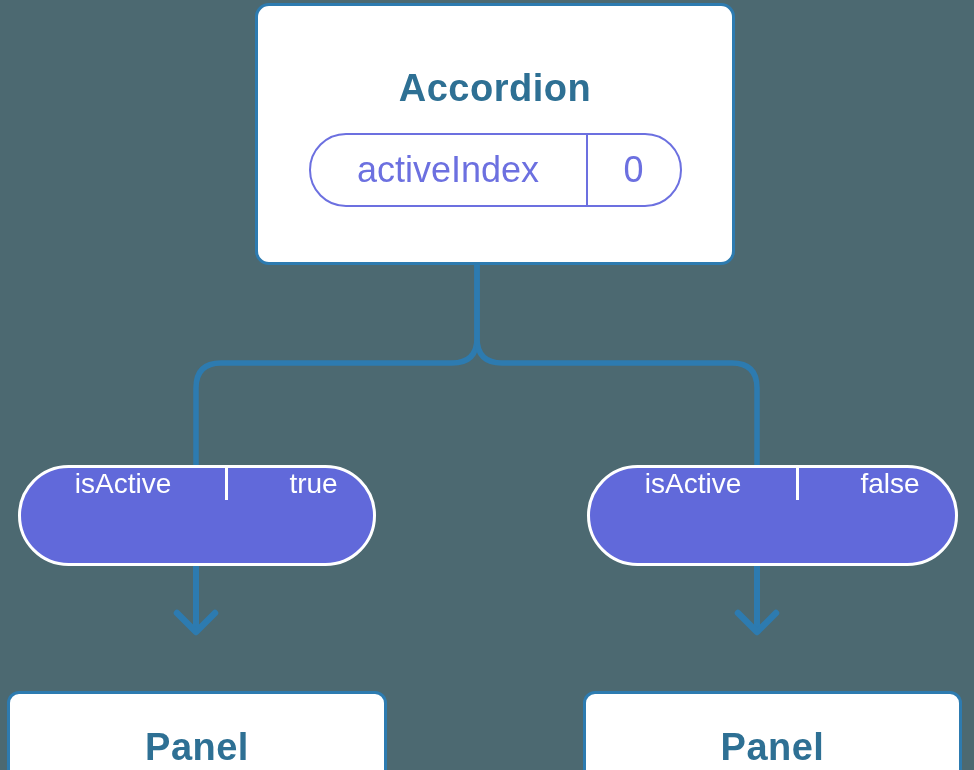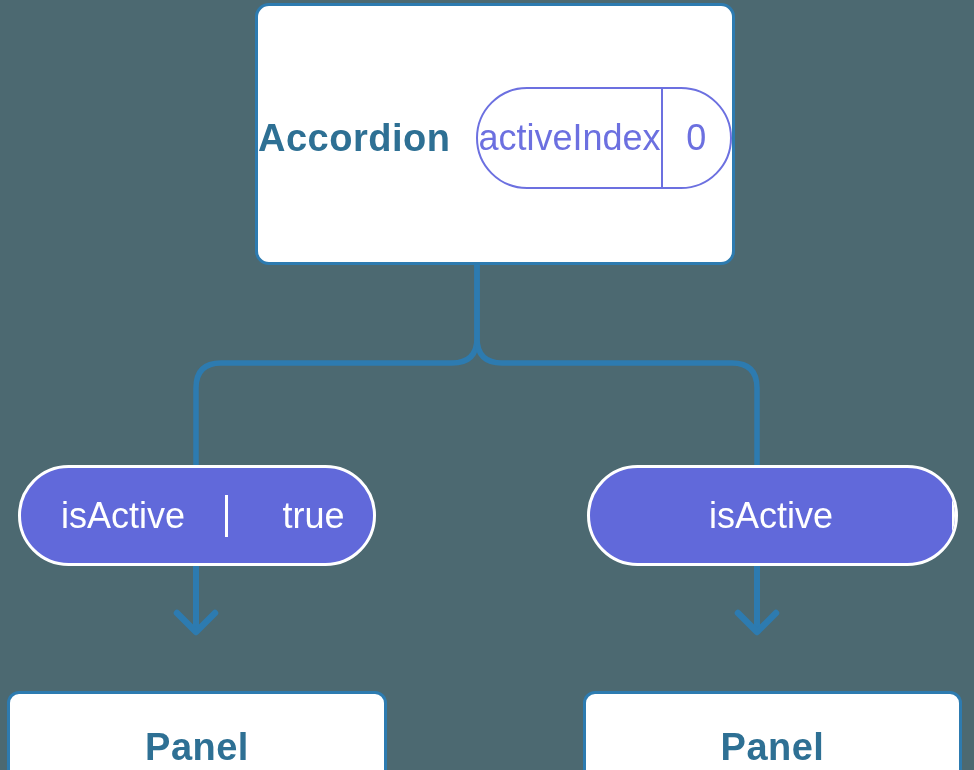--- a/index.html
+++ b/index.html
@@ -18,44 +18,44 @@
   svg.connectors{position:absolute;left:0;top:0;z-index:1;}
   svg.connectors path{fill:none;stroke:var(--blue);}
   .branch{stroke-width:5.5px;}
   .arrow-shaft{stroke-width:6px;stroke-linecap:round;}
   .arrow-head{stroke-width:6.5px;stroke-linecap:round;stroke-linejoin:round;}
 
   .node{position:absolute;background:var(--white);border:3px solid var(--blue);z-index:2;}
 
   .root-node{
     left:255px;top:3px;width:480px;height:262px;border-radius:14px;
-    display:flex;flex-direction:row;align-items:center;justify-content:center;
+    display:flex;flex-direction:column;align-items:center;justify-content:center;
     gap:26px;padding-top:8px;
   }
   .root-title{
     color:var(--teal);font-size:38px;font-weight:600;letter-spacing:0.5px;line-height:1;
   }
 
   .state-pill{
-    width:373px;height:102px;border:2.5px solid var(--purple-text);border-radius:51px;
+    width:373px;height:74px;border:2.5px solid var(--purple-text);border-radius:51px;
     display:flex;align-items:stretch;color:var(--purple-text);font-size:36px;
     background:var(--white);overflow:hidden;text-align:center;
   }
   .state-pill .pill-label{
     flex:1;display:flex;align-items:center;justify-content:center;
     border-right:2.5px solid var(--purple-text);
   }
   .state-pill .pill-value{
     width:92px;display:flex;align-items:center;justify-content:center;
   }
 
   .prop-pill{
     position:absolute;top:465px;height:101px;z-index:2;
     background:var(--purple-fill);border:3px solid var(--white);border-radius:52px;
-    display:flex;align-items:center;color:var(--white);font-size:36px;overflow:hidden;
+    display:flex;align-items:flex-start;color:var(--white);font-size:28px;overflow:hidden;
   }
   .prop-pill .pill-label{
     flex:1;display:flex;align-items:center;justify-content:center;
     border-right:3px solid var(--white);
   }
   .prop-pill .pill-value{
     display:flex;align-items:center;justify-content:center;padding-left:26px;
   }
   .prop-pill.left{left:18px;width:358px;}
   .prop-pill.left .pill-value{width:145px;}
@@ -92,20 +92,21 @@
     </div>
   </div>
 
   <div class="prop-pill left">
     <div class="pill-label">isActive</div>
     <div class="pill-value">true</div>
   </div>
 
   <div class="prop-pill right">
     <div class="pill-label">isActive</div>
+    <div class="pill-value">false</div>
   </div>
 
   <div class="node panel-node left">
     <div class="panel-title">Panel</div>
   </div>
 
   <div class="node panel-node right">
     <div class="panel-title">Panel</div>
   </div>
 

